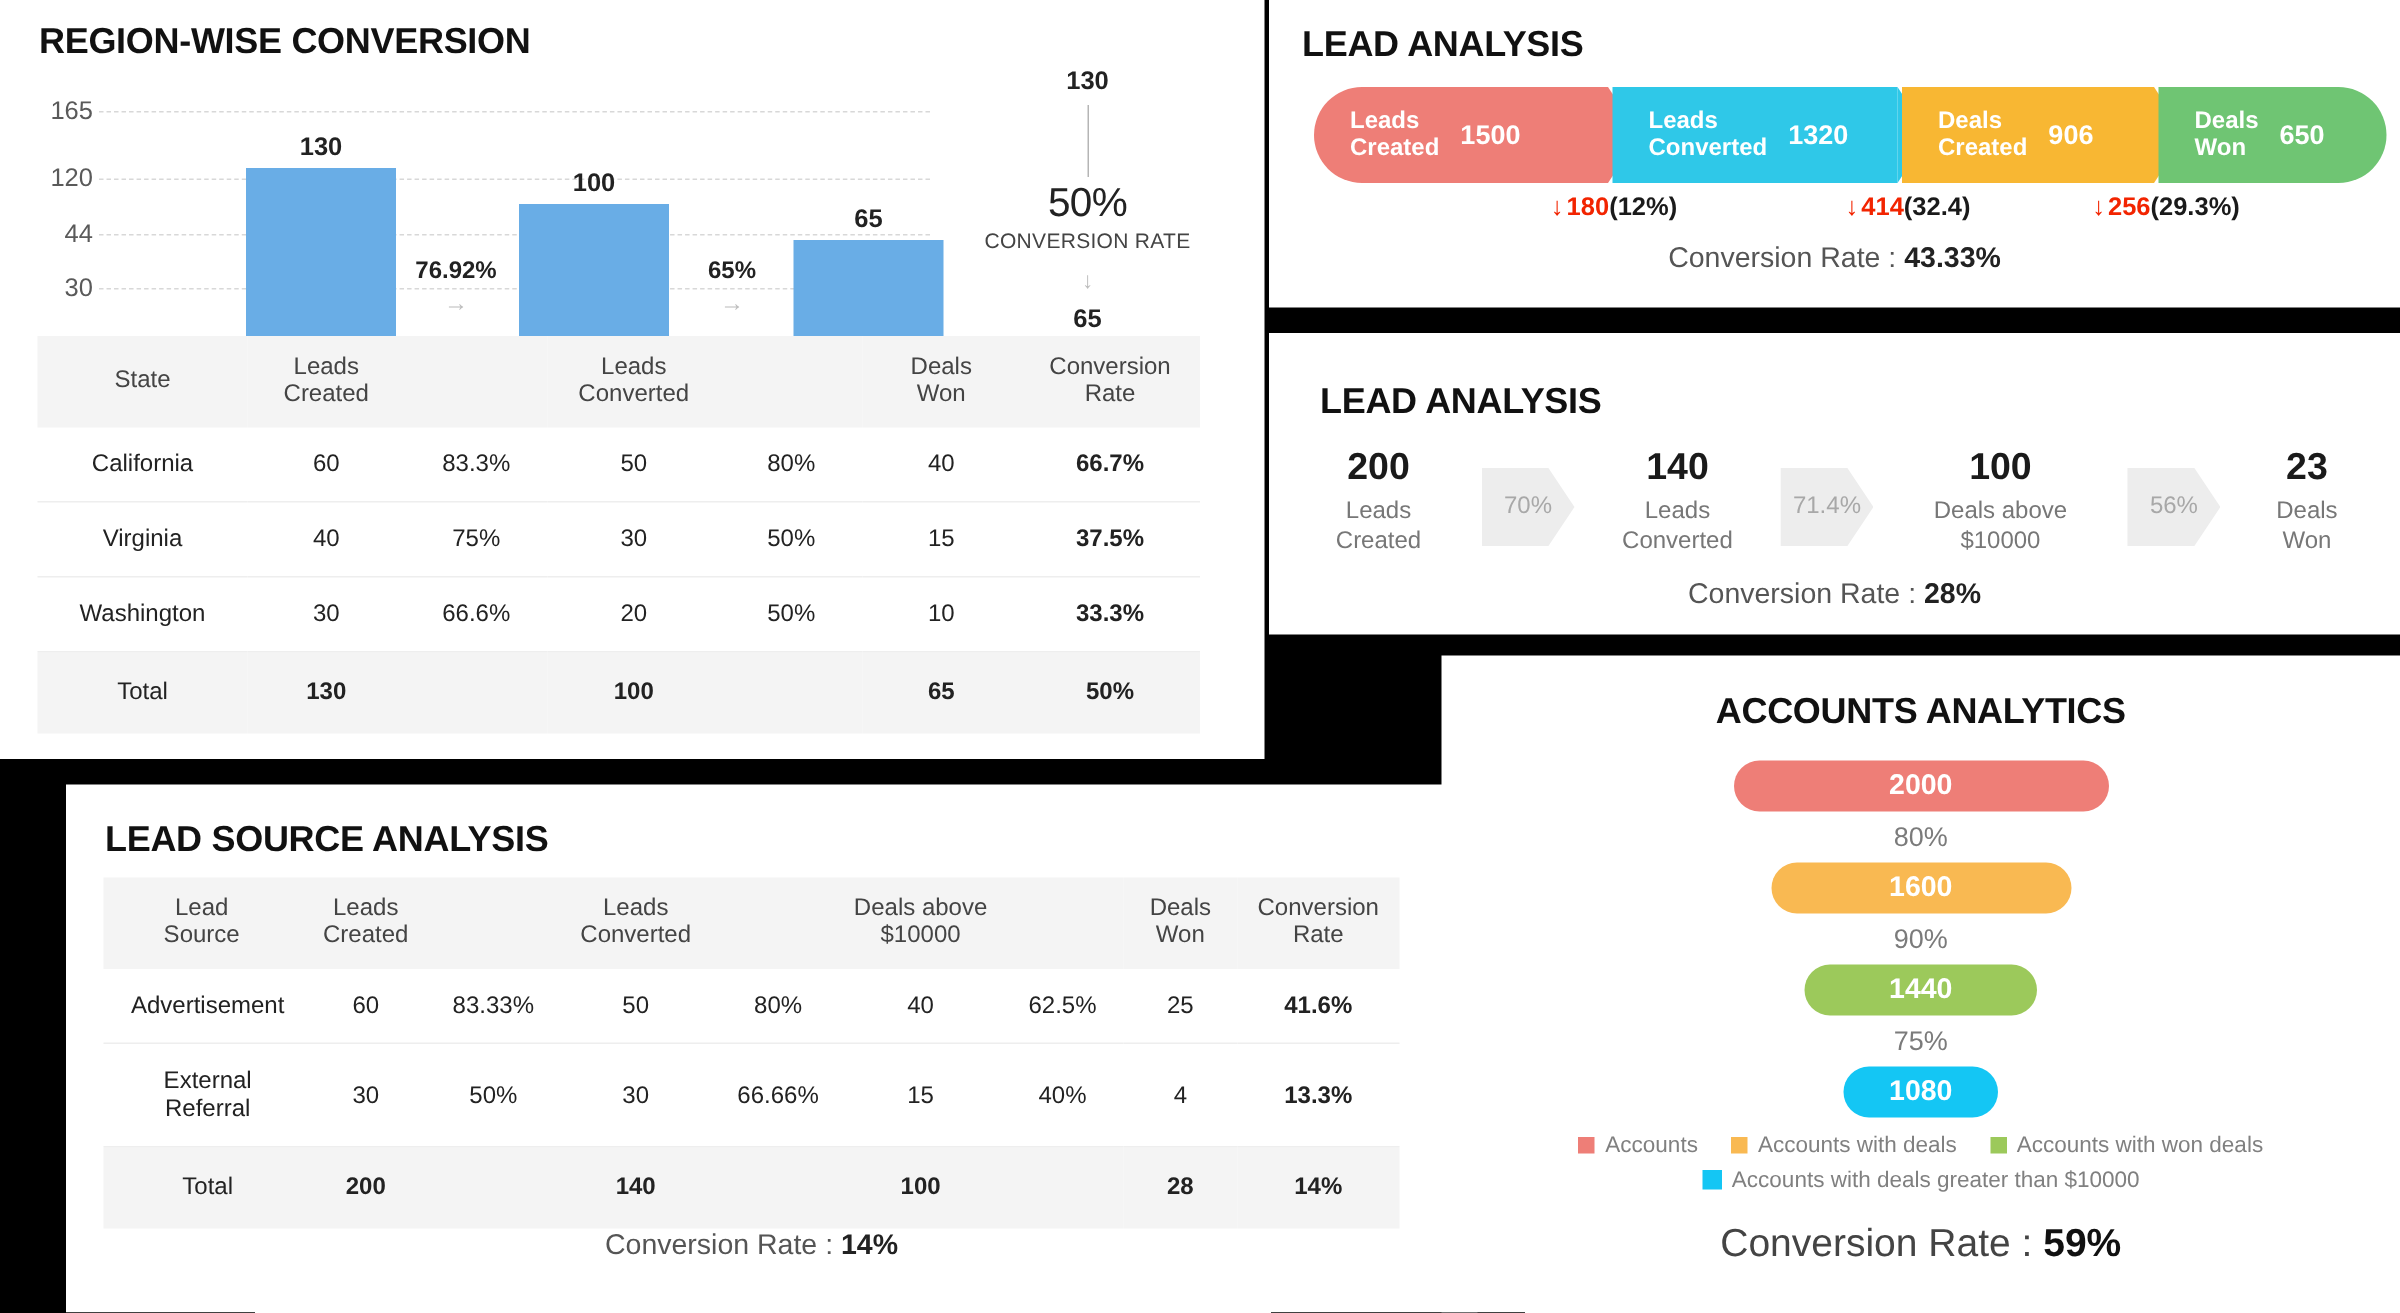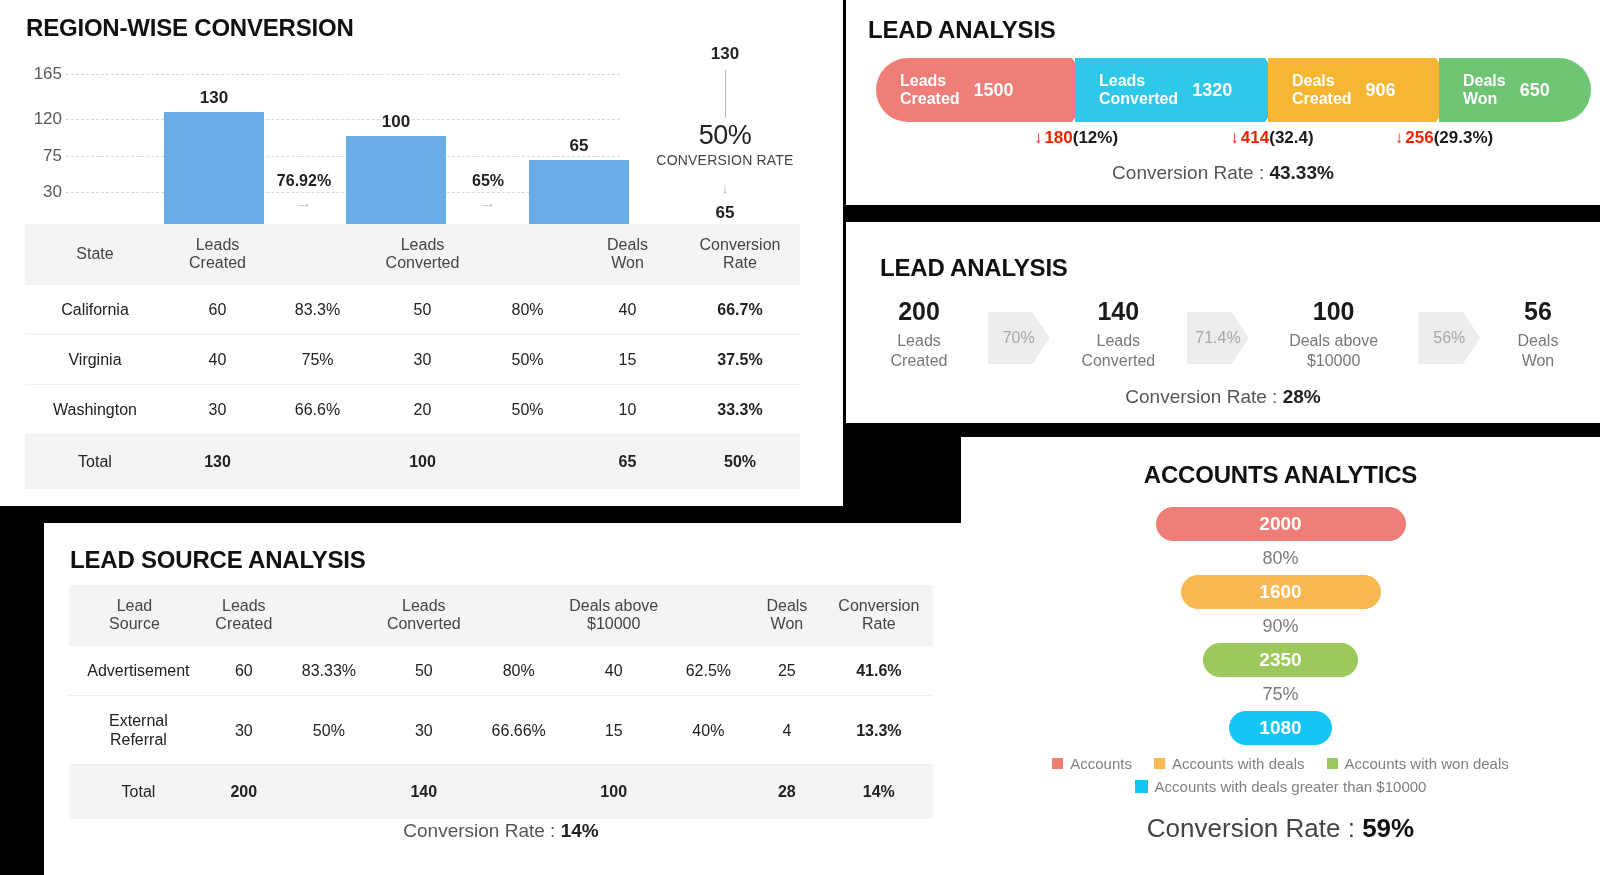--- a/index.html
+++ b/index.html
@@ -177,21 +177,21 @@
 
     <div id="bar-area">
 
       <div class="grid-line" style="top:18px"></div>
       <div class="grid-line" style="top:63px"></div>
       <div class="grid-line" style="top:100px"></div>
       <div class="grid-line" style="top:136px"></div>
 
       <div class="y-tick" style="top:18px">165</div>
       <div class="y-tick" style="top:63px">120</div>
-      <div class="y-tick" style="top:100px">75</div>
+      <div class="y-tick" style="top:100px">44</div>
       <div class="y-tick" style="top:136px">30</div>
 
       <div class="bar" style="left:164px; width:100px; height:112px;"></div>
       <div class="bar" style="left:346px; width:100px; height:88px;"></div>
       <div class="bar" style="left:529px; width:100px; height:64px;"></div>
 
       <div class="bar-value" style="left:214px; top:32px;">130</div>
       <div class="bar-value" style="left:396px; top:56px;">100</div>
       <div class="bar-value" style="left:579px; top:80px;">65</div>
 
@@ -352,21 +352,21 @@
       <div class="chev">71.4%</div>
       <div class="cstage" style="width:150px">
         <div class="cval">100</div>
         <div class="clab">
           <span>Deals above</span><br>
           <span>$10000</span>
         </div>
       </div>
       <div class="chev">56%</div>
       <div class="cstage" style="width:96px">
-        <div class="cval">56</div>
+        <div class="cval">23</div>
         <div class="clab">
           <span>Deals</span><br>
           <span>Won</span>
         </div>
       </div>
     </div>
 
     <div id="lead2-conv">
       <span>Conversion Rate : </span><b>28%</b>
     </div>
@@ -460,21 +460,21 @@
     <div id="pills">
       <div class="pill-row">
         <span class="pill" style="background:#EE7E77;width:250px">2000</span>
       </div>
       <div class="pill-gap">80%</div>
       <div class="pill-row">
         <span class="pill" style="background:#F9B952;width:200px">1600</span>
       </div>
       <div class="pill-gap">90%</div>
       <div class="pill-row">
-        <span class="pill" style="background:#9CC95B;width:155px">2350</span>
+        <span class="pill" style="background:#9CC95B;width:155px">1440</span>
       </div>
       <div class="pill-gap">75%</div>
       <div class="pill-row">
         <span class="pill" style="background:#14C6F4;width:103px">1080</span>
       </div>
     </div>
 
     <div id="legend">
       <div class="legend-line">
         <span class="legend-item">

